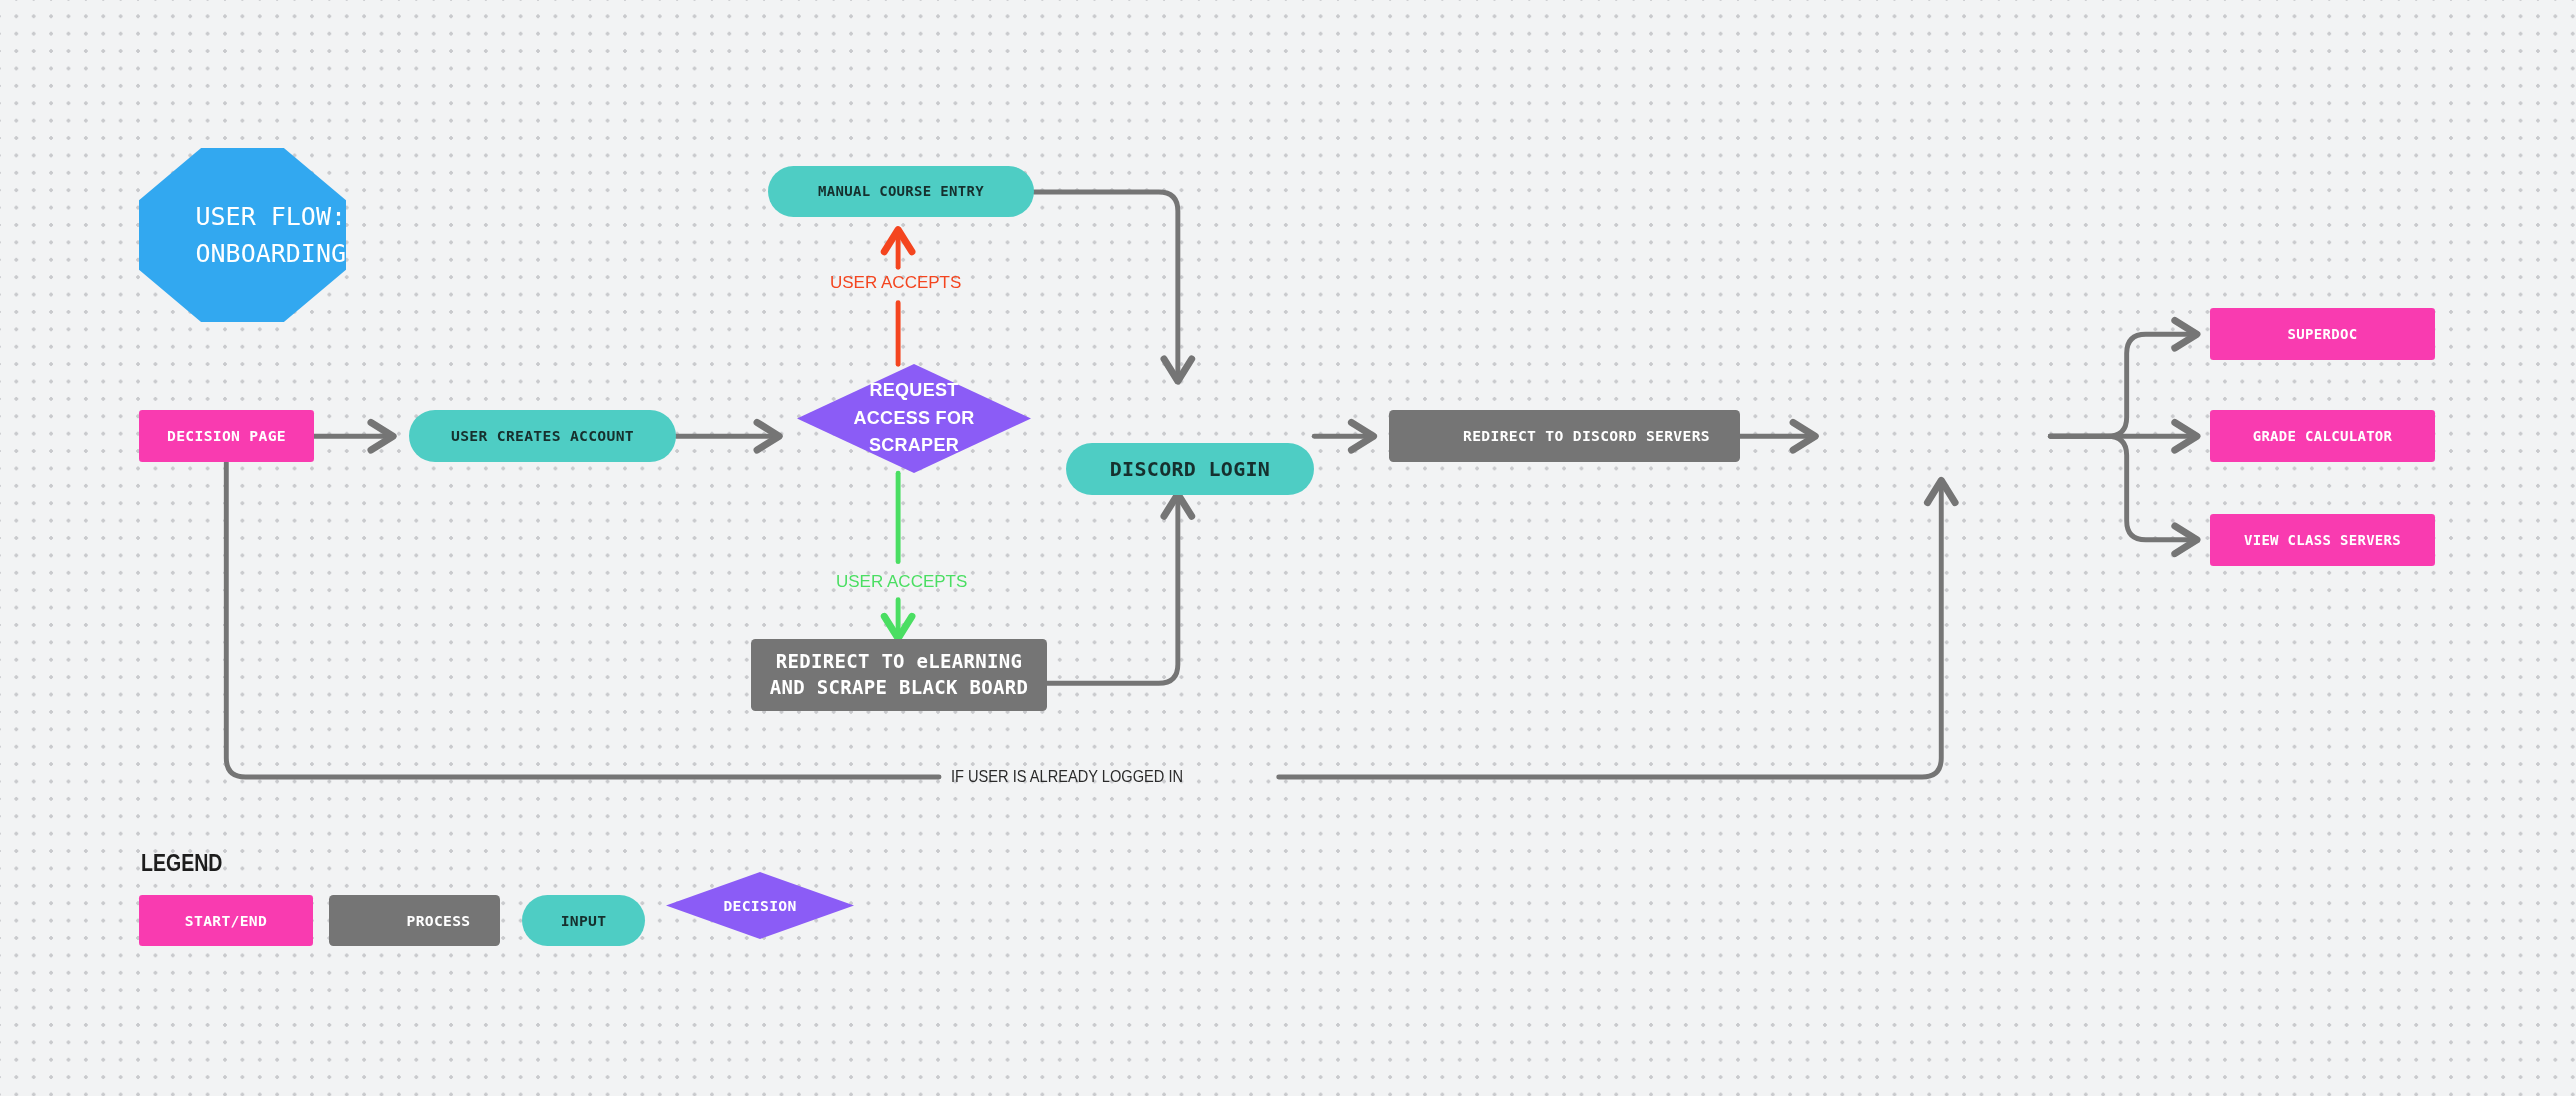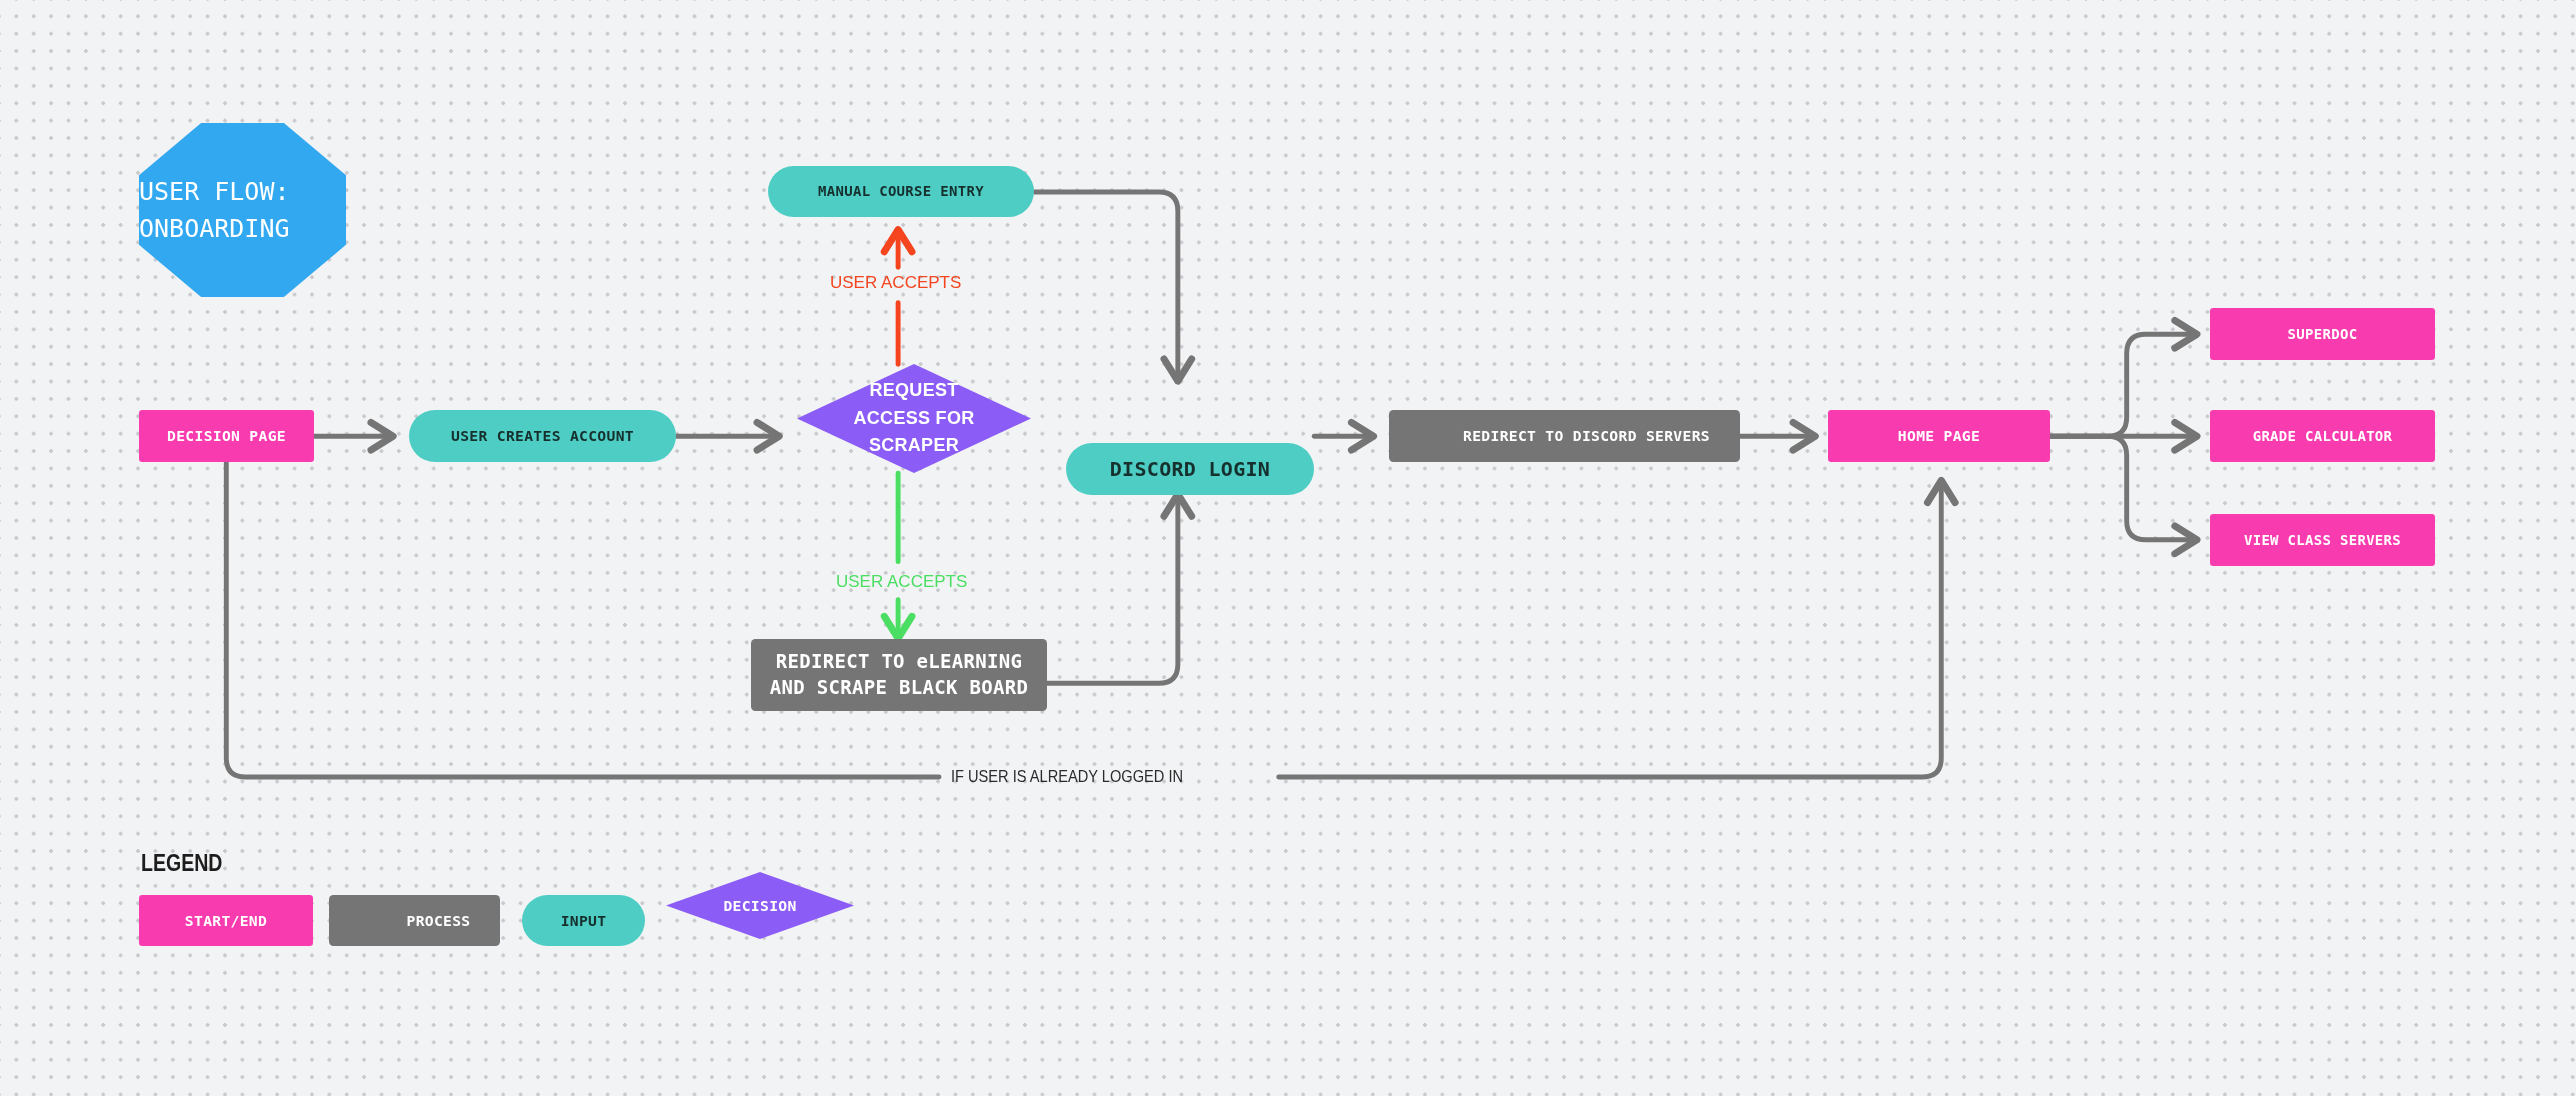--- a/index.html
+++ b/index.html
@@ -37,27 +37,27 @@
     letter-spacing: 0.3px;
     line-height: 1.35;
   }
   .n-pink   { background: #f93bb0; color: #ffffff; border-radius: 3.3px; }
   .n-gray   { background: #757575; color: #ffffff; border-radius: 4.4px; padding-left: 44px; }
   .n-teal   { background: #4ecdc4; color: #16302e; border-radius: 545px; }
 
   
   #title-octagon {
     position: absolute;
-    left: 139px; top: 123px;
+    left: 139px; top: 148px;
     width: 207px; height: 174px;
     background: #32a8f0;
     color: #ffffff;
     display: flex;
     align-items: center;
-    justify-content: flex-start;
+    justify-content: flex-end;
     text-align: center;
     clip-path: polygon(30% 0%, 70% 0%, 100% 30%, 100% 70%, 70% 100%, 30% 100%, 0% 70%, 0% 30%);
     font-family: "DejaVu Sans Mono", "Liberation Mono", monospace;
     font-size: 25px;
     font-weight: 400;
     line-height: 1.5;
   }
 
   
   #node-decision {
@@ -227,23 +227,20 @@
   </div>
 
   <div class="node n-teal" style="left:1066px; top:410px; width:248px; height:52px; font-size:20px;margin-top:33px;">
     <span>DISCORD LOGIN</span>
   </div>
 
   <div class="node n-gray" style="left:1389px; top:410px; width:351px; height:52px; font-size:14.7px;">
     <span>REDIRECT TO DISCORD SERVERS</span>
   </div>
 
-  <div class="node n-pink" style="left:1828px; top:410px; width:222px; height:52px; font-size:14.7px;">
-    <span>HOME PAGE</span>
-  </div>
 
   <div class="node n-pink" style="left:2210px; top:308px; width:225px; height:52px; font-size:14px;">
     <span>SUPERDOC</span>
   </div>
 
   <div class="node n-pink" style="left:2210px; top:410px; width:225px; height:52px; font-size:14px;">
     <span>GRADE CALCULATOR</span>
   </div>
 
   <div class="node n-pink" style="left:2210px; top:514px; width:225px; height:52px; font-size:14px;">

